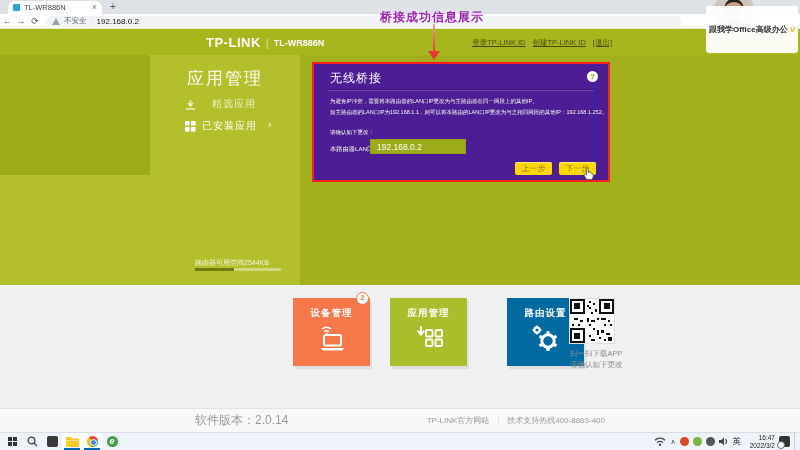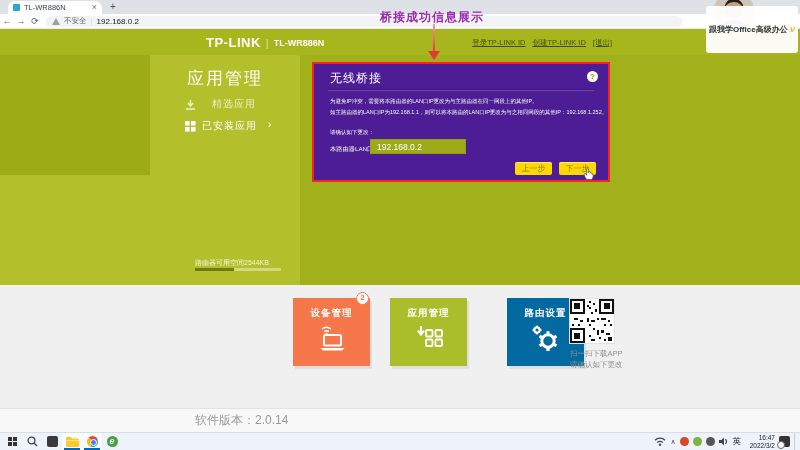--- a/index.html
+++ b/index.html
@@ -352,20 +352,25 @@
             <rect x="2" y="16" width="3" height="3"></rect>
           </g>
       </svg>
     </div>
     <div class="qr-cap" style="top:64px;">扫一扫下载APP</div>
     <div class="qr-cap" style="top:75px;">请确认如下更改</div>
   </div>
 
   <div class="pfooter">
     <span class="lft">软件版本：2.0.14</span>
+    <span class="rgt">
+      <span>TP-LINK官方网站</span>
+      <span class="divider">｜</span>
+      <span>技术支持热线400-8863-400</span>
+    </span>
   </div>
 
   <div class="taskbar">
     <div class="tb-ic" style="margin-left:2px;">
       <span class="win-logo">
           <i></i>
           <i></i>
           <i></i>
           <i></i>
         </span>

